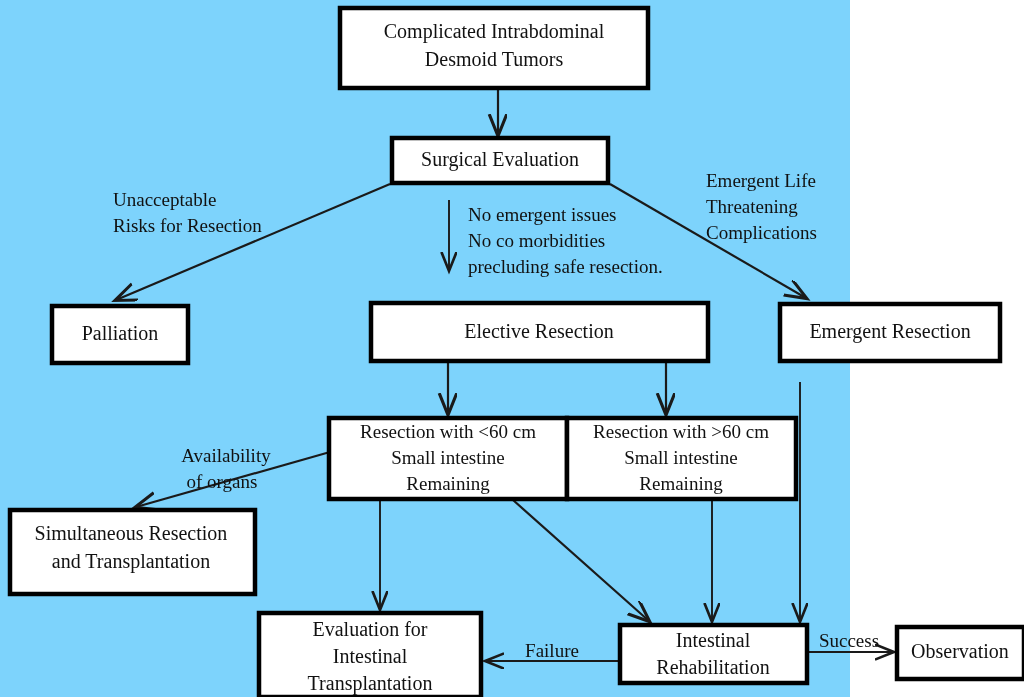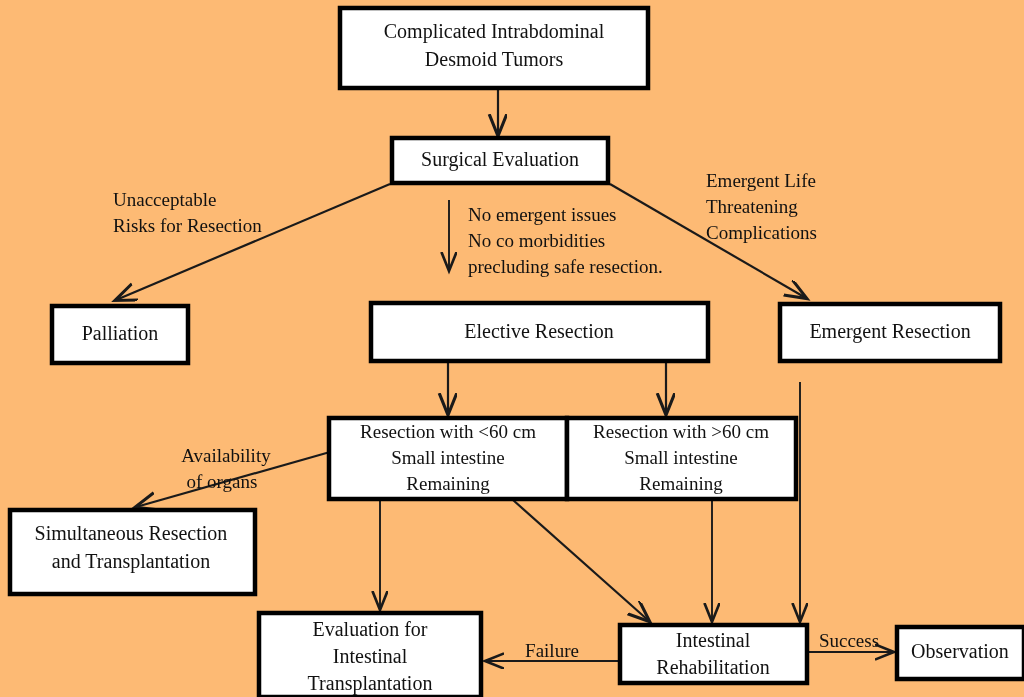--- a/index.html
+++ b/index.html
@@ -8,23 +8,23 @@
     background: #ffffff;
   }
   body {
     width: 1024px;
     height: 697px;
     font-family: "Liberation Serif", "DejaVu Serif", serif;
     overflow: hidden;
   }
   #flowchart-root {
     position: relative;
-    width: 1024px;
+    width: 850px;
     height: 697px;
-    background: #fdba74;
+    background: #7dd3fc;
   }
   svg.chart-svg {
     position: absolute;
     top: 0;
     left: 0;
     width: 1024px;
     height: 697px;
   }
   .node-box {
     fill: #ffffff;

